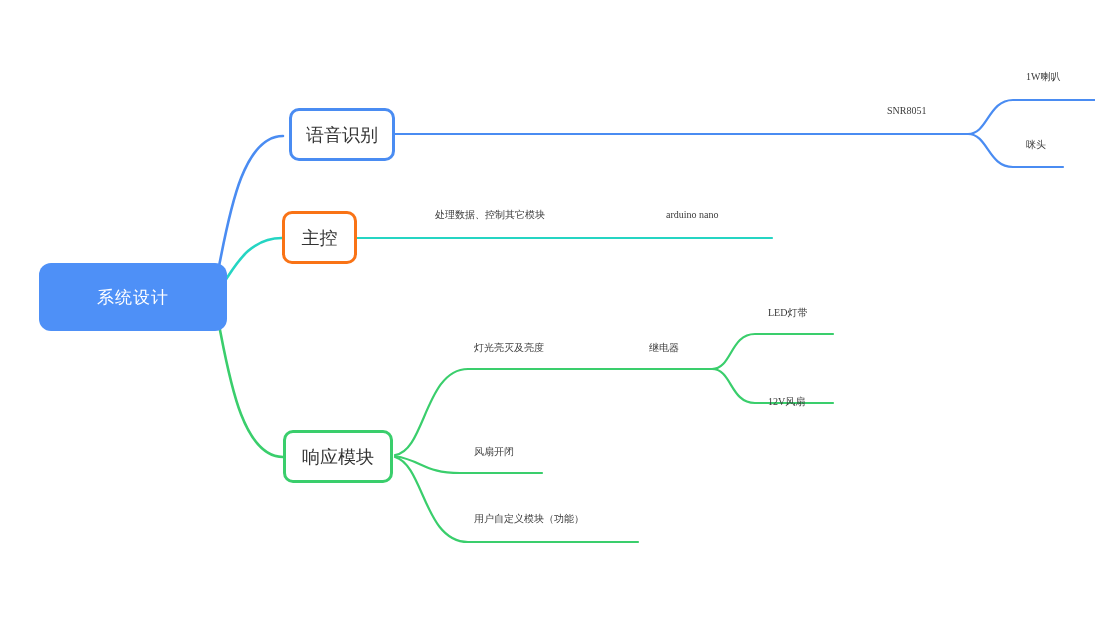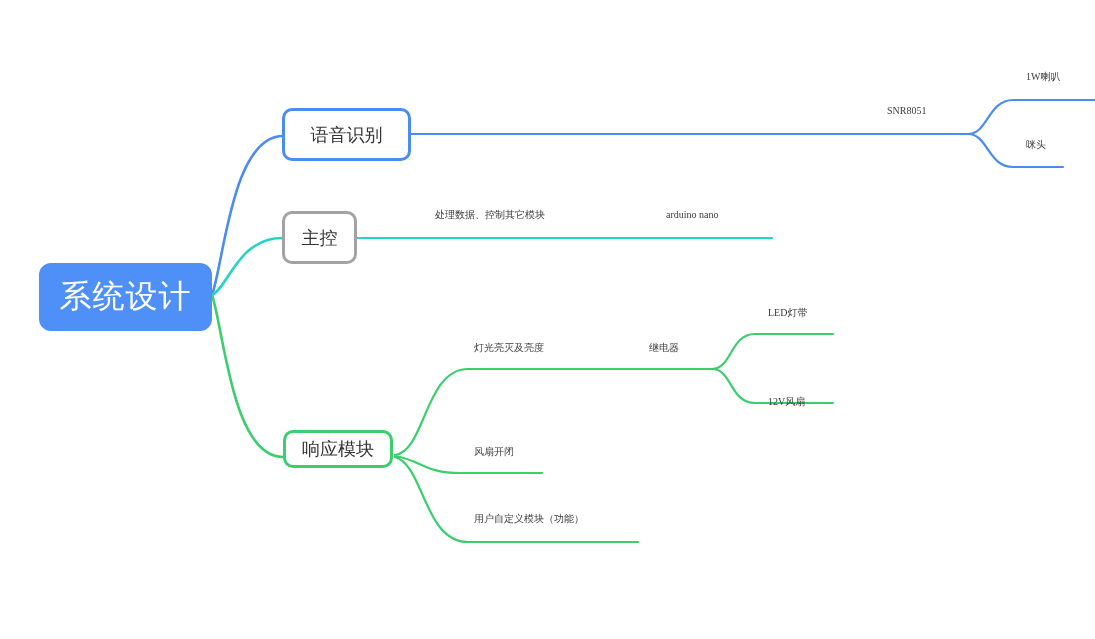--- a/index.html
+++ b/index.html
@@ -30,35 +30,35 @@
   .node {
     position: absolute;
     display: flex;
     align-items: center;
     justify-content: center;
     box-sizing: border-box;
     background: #ffffff;
     cursor: default;
   }
   .node-root {
-    left: 39px; top: 263px; width: 173px; height: 68px;
+    left: 39px; top: 263px; width: 188px; height: 68px;
     background: #4e90f7;
     border-radius: 12px;
     color: #ffffff;
-    font-size: 32px;
+    font-size: 17px;
     letter-spacing: 1px;
   }
   .node-branch {
     border-radius: 10px;
     font-size: 18px;
     color: #333333;
   }
-  .node-voice    { left: 282px; top: 108px; width: 129px; height: 53px; border: 3px solid #4a8cf2; }
-  .node-main     { left: 282px; top: 211px; width: 75px;  height: 53px; border: 3px solid #a3a3a3; }
-  .node-response { left: 283px; top: 430px; width: 110px; height: 38px; border: 3px solid #3ace6c; }
+  .node-voice    { left: 289px; top: 108px; width: 106px; height: 53px; border: 3px solid #4a8cf2; }
+  .node-main     { left: 282px; top: 211px; width: 75px;  height: 53px; border: 3px solid #f97316; }
+  .node-response { left: 283px; top: 430px; width: 110px; height: 53px; border: 3px solid #3ace6c; }
 
   .topic {
     position: absolute;
     font-family: "Liberation Serif", serif;
     font-size: 10px;
     color: #3b3b3b;
     white-space: nowrap;
     cursor: default;
   }
   .t-voice-desc   { left: 470px;  top: 104px; }

